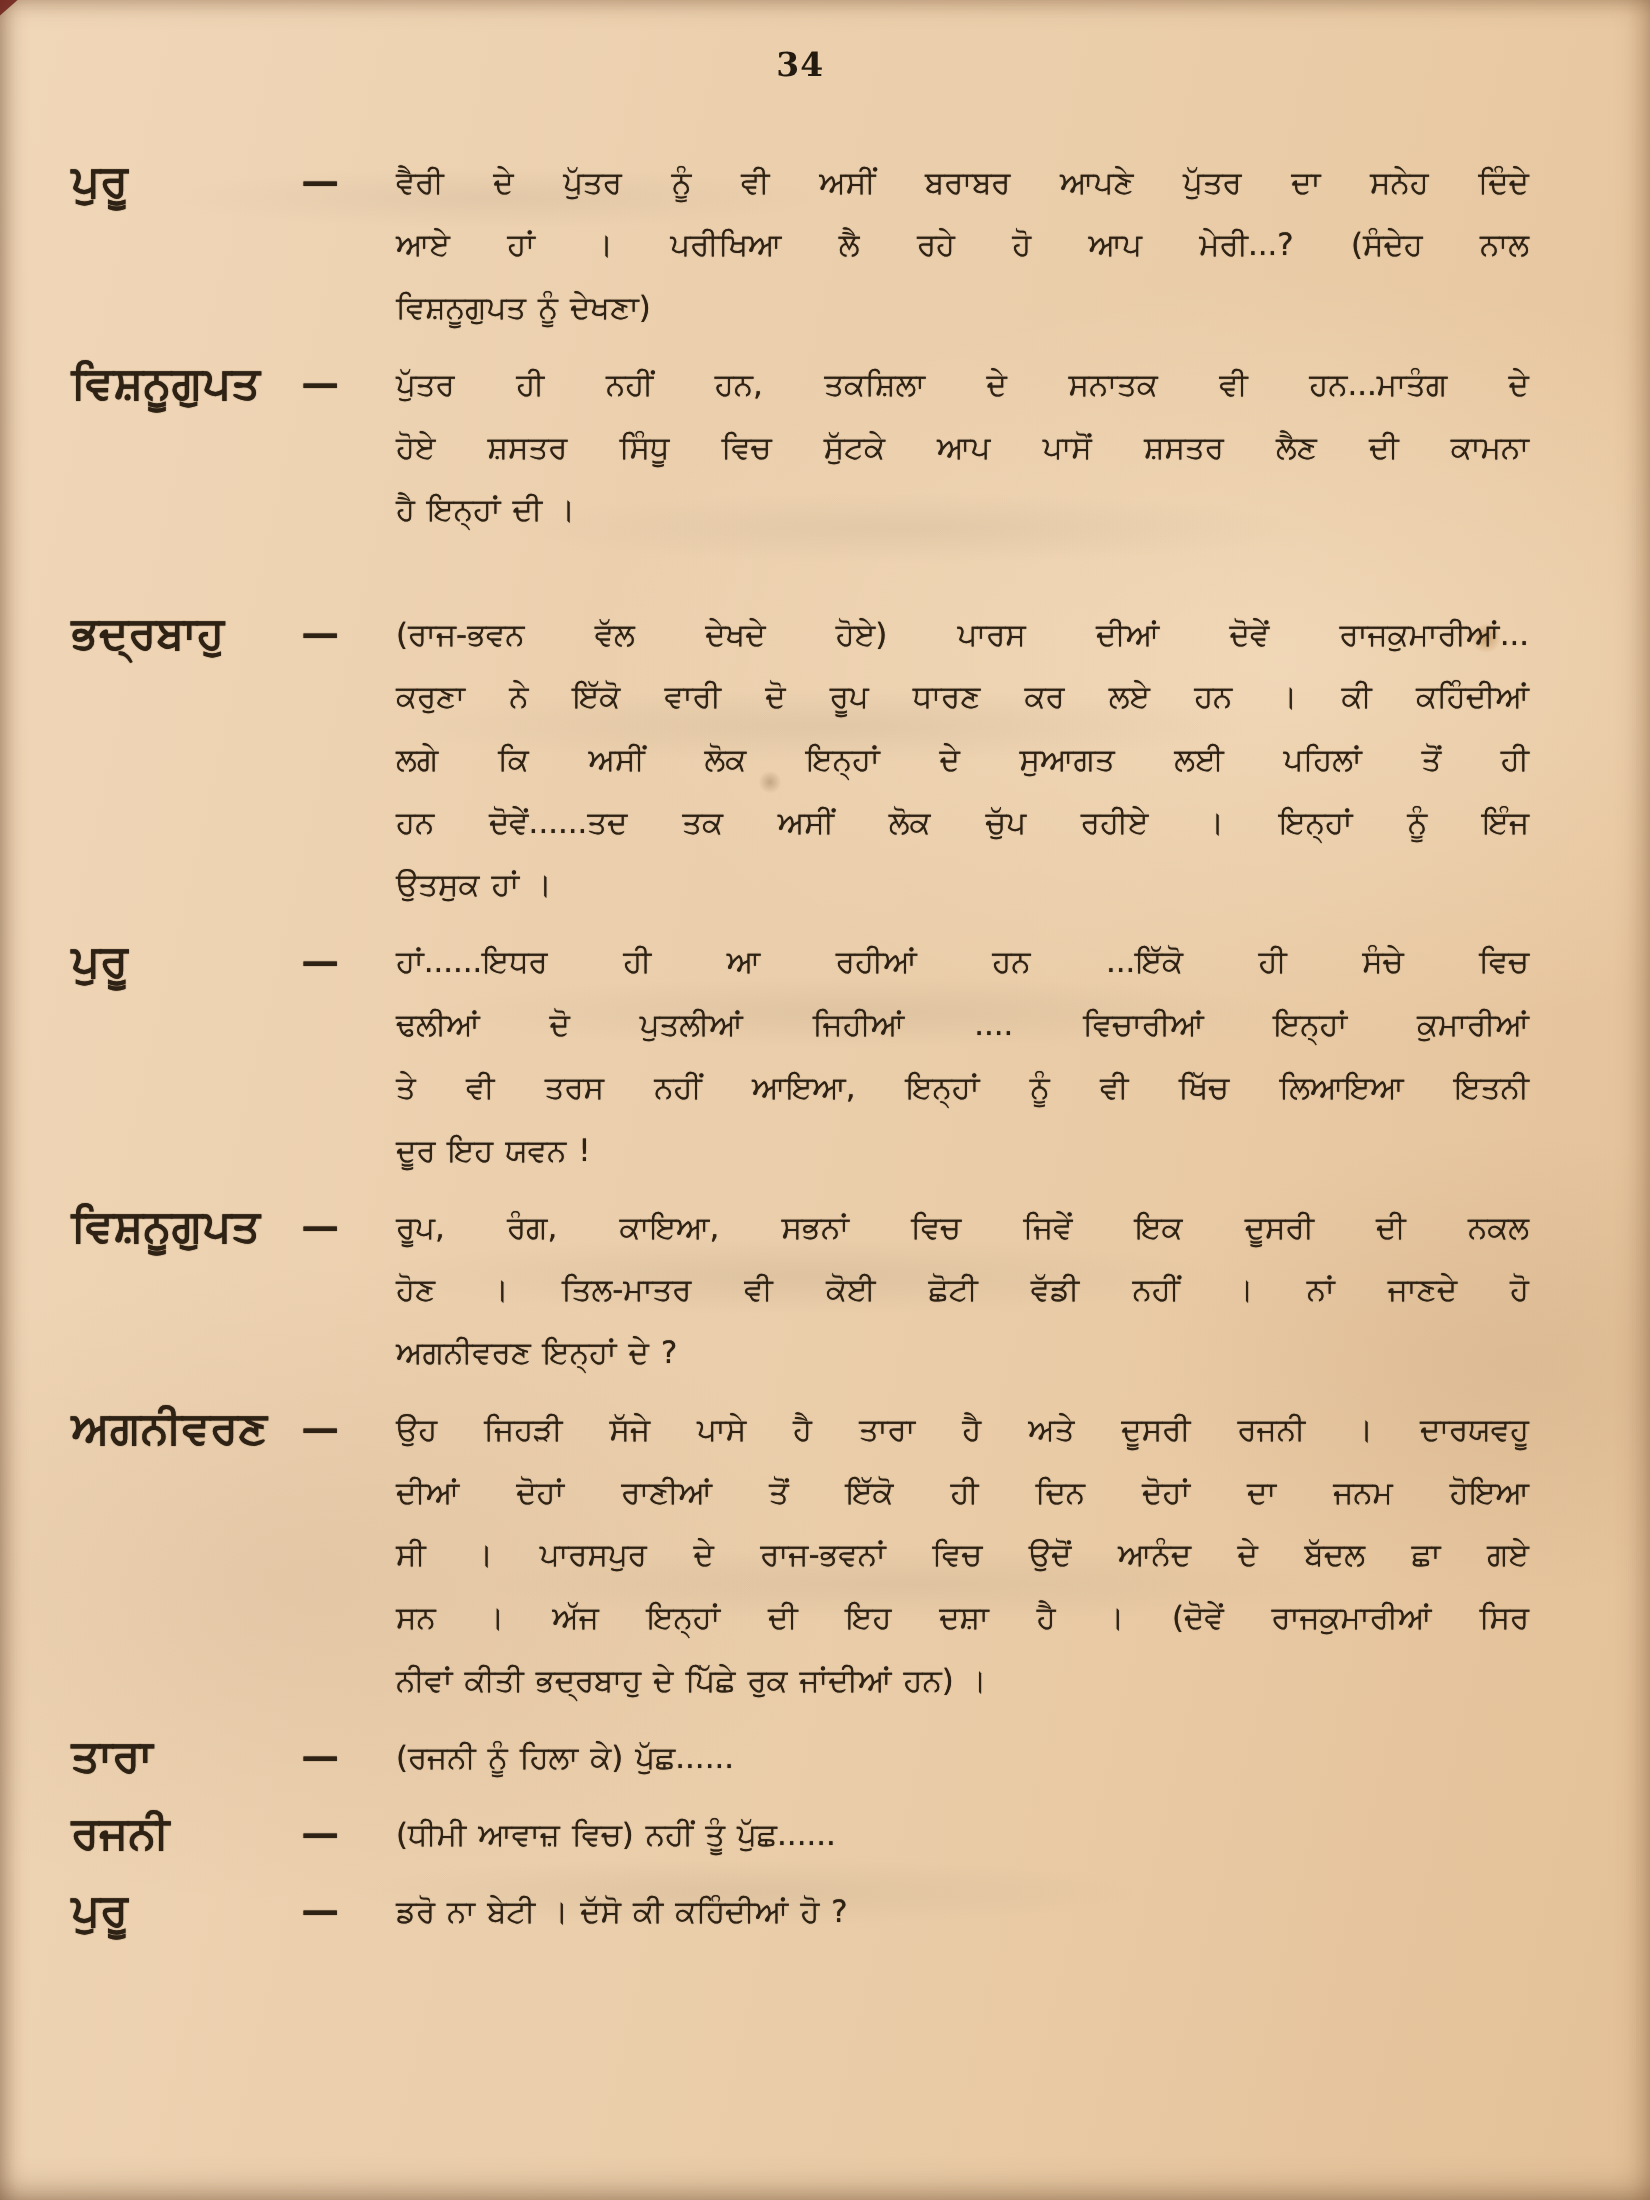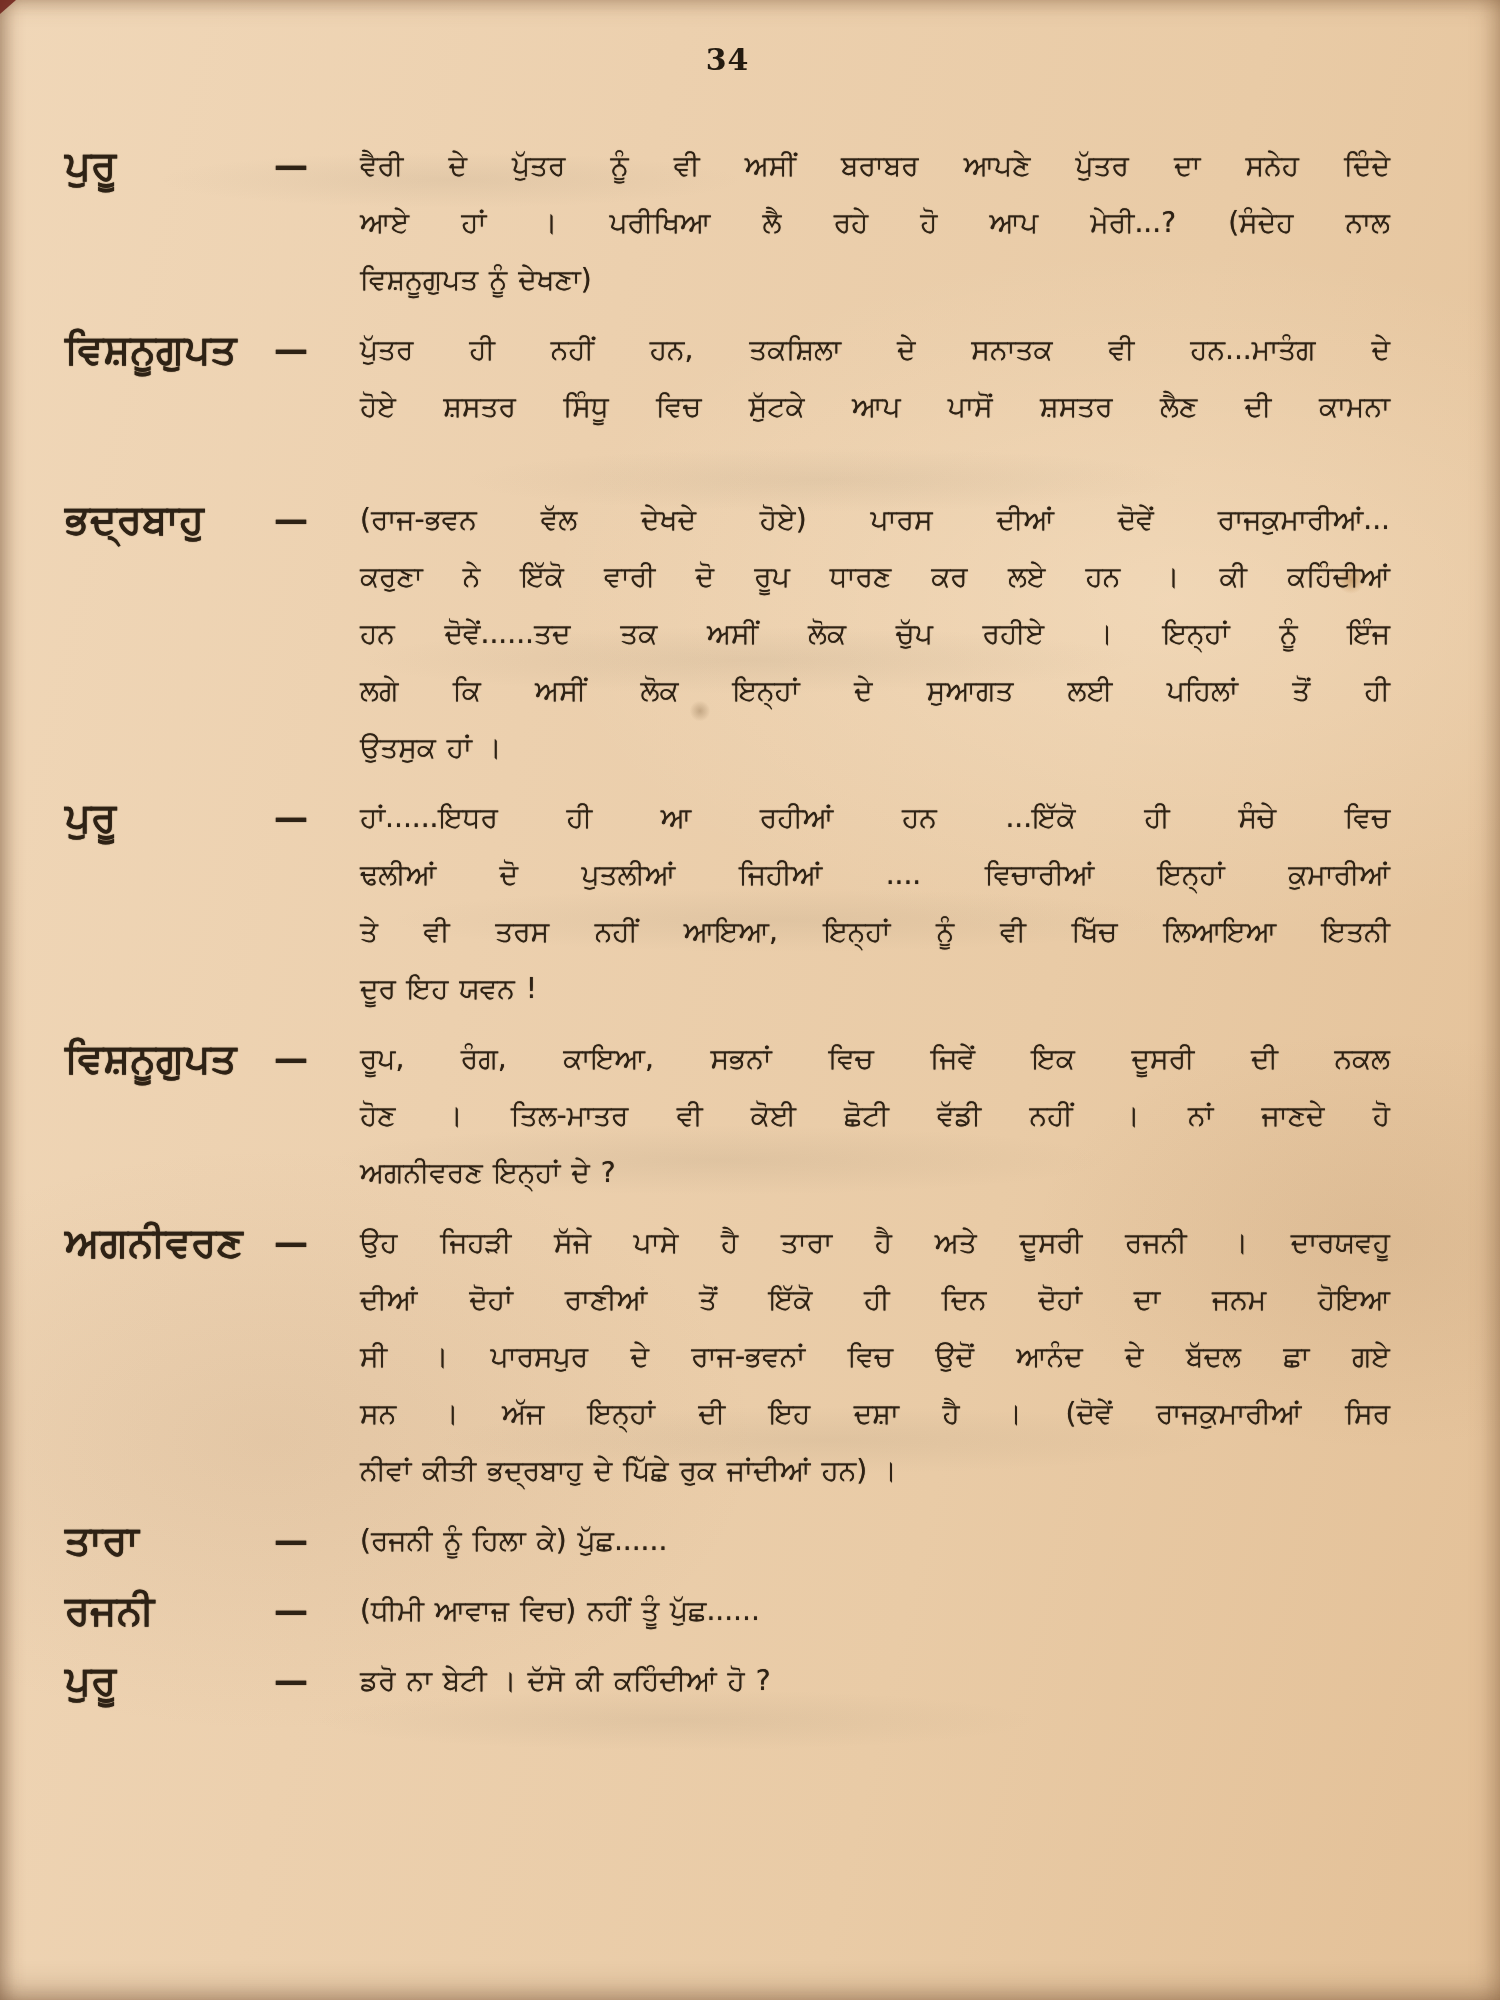--- a/index.html
+++ b/index.html
@@ -128,30 +128,31 @@
           <div class="line">ਆਏ ਹਾਂ । ਪਰੀਖਿਆ ਲੈ ਰਹੇ ਹੋ ਆਪ ਮੇਰੀ...? (ਸੰਦੇਹ ਨਾਲ</div>
           <div class="line last">ਵਿਸ਼ਨੂਗੁਪਤ ਨੂੰ ਦੇਖਣਾ)</div>
         </div>
       </div>
       <div class="entry">
         <div class="speaker">ਵਿਸ਼ਨੂਗੁਪਤ</div>
         <div class="dash">—</div>
         <div class="lines">
           <div class="line">ਪੁੱਤਰ ਹੀ ਨਹੀਂ ਹਨ, ਤਕਸ਼ਿਲਾ ਦੇ ਸਨਾਤਕ ਵੀ ਹਨ...ਮਾਤੰਗ ਦੇ</div>
           <div class="line">ਹੋਏ ਸ਼ਸਤਰ ਸਿੰਧੂ ਵਿਚ ਸੁੱਟਕੇ ਆਪ ਪਾਸੋਂ ਸ਼ਸਤਰ ਲੈਣ ਦੀ ਕਾਮਨਾ</div>
+          <div class="line last">ਹੈ ਇਨ੍ਹਾਂ ਦੀ ।</div>
         </div>
       </div>
       <div class="entry">
         <div class="speaker">ਭਦ੍ਰਬਾਹੁ</div>
         <div class="dash">—</div>
         <div class="lines">
           <div class="line">(ਰਾਜ-ਭਵਨ ਵੱਲ ਦੇਖਦੇ ਹੋਏ) ਪਾਰਸ ਦੀਆਂ ਦੋਵੇਂ ਰਾਜਕੁਮਾਰੀਆਂ...</div>
           <div class="line">ਕਰੁਣਾ ਨੇ ਇੱਕੋ ਵਾਰੀ ਦੋ ਰੂਪ ਧਾਰਣ ਕਰ ਲਏ ਹਨ । ਕੀ ਕਹਿੰਦੀਆਂ</div>
+          <div class="line">ਲਗੇ ਕਿ ਅਸੀਂ ਲੋਕ ਇਨ੍ਹਾਂ ਦੇ ਸੁਆਗਤ ਲਈ ਪਹਿਲਾਂ ਤੋਂ ਹੀ</div>
           <div class="line">ਹਨ ਦੋਵੇਂ......ਤਦ ਤਕ ਅਸੀਂ ਲੋਕ ਚੁੱਪ ਰਹੀਏ । ਇਨ੍ਹਾਂ ਨੂੰ ਇੰਜ</div>
-          <div class="line">ਲਗੇ ਕਿ ਅਸੀਂ ਲੋਕ ਇਨ੍ਹਾਂ ਦੇ ਸੁਆਗਤ ਲਈ ਪਹਿਲਾਂ ਤੋਂ ਹੀ</div>
           <div class="line last">ਉਤਸੁਕ ਹਾਂ ।</div>
         </div>
       </div>
       <div class="entry">
         <div class="speaker">ਪੁਰੂ</div>
         <div class="dash">—</div>
         <div class="lines">
           <div class="line">ਹਾਂ......ਇਧਰ ਹੀ ਆ ਰਹੀਆਂ ਹਨ ...ਇੱਕੋ ਹੀ ਸੰਚੇ ਵਿਚ</div>
           <div class="line">ਢਲੀਆਂ ਦੋ ਪੁਤਲੀਆਂ ਜਿਹੀਆਂ .... ਵਿਚਾਰੀਆਂ ਇਨ੍ਹਾਂ ਕੁਮਾਰੀਆਂ</div>
           <div class="line">ਤੇ ਵੀ ਤਰਸ ਨਹੀਂ ਆਇਆ, ਇਨ੍ਹਾਂ ਨੂੰ ਵੀ ਖਿੱਚ ਲਿਆਇਆ ਇਤਨੀ</div>

